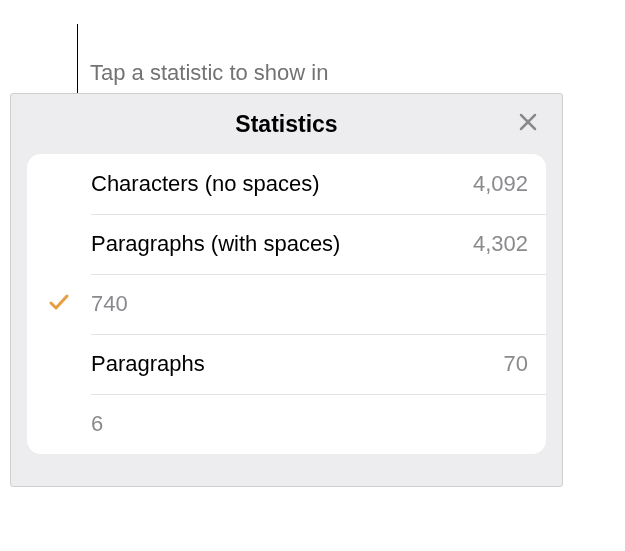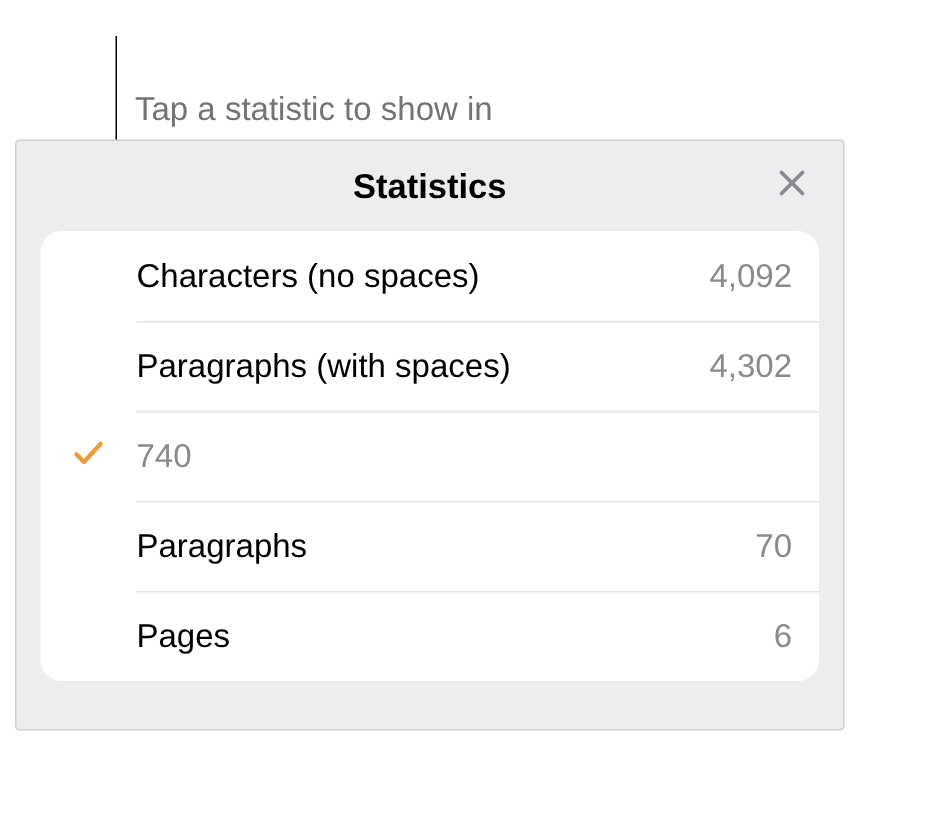--- a/index.html
+++ b/index.html
@@ -169,18 +169,17 @@
     </div>
 
     <div class="row">
       <div class="check-col"></div>
       <div class="row-label">Paragraphs</div>
       <div class="row-value">70</div>
     </div>
 
     <div class="row">
       <div class="check-col"></div>
-      <div class="row-label">Pages</div>
       <div class="row-value">6</div>
     </div>
 
   </div>
 </div>
 
 </body></html>

